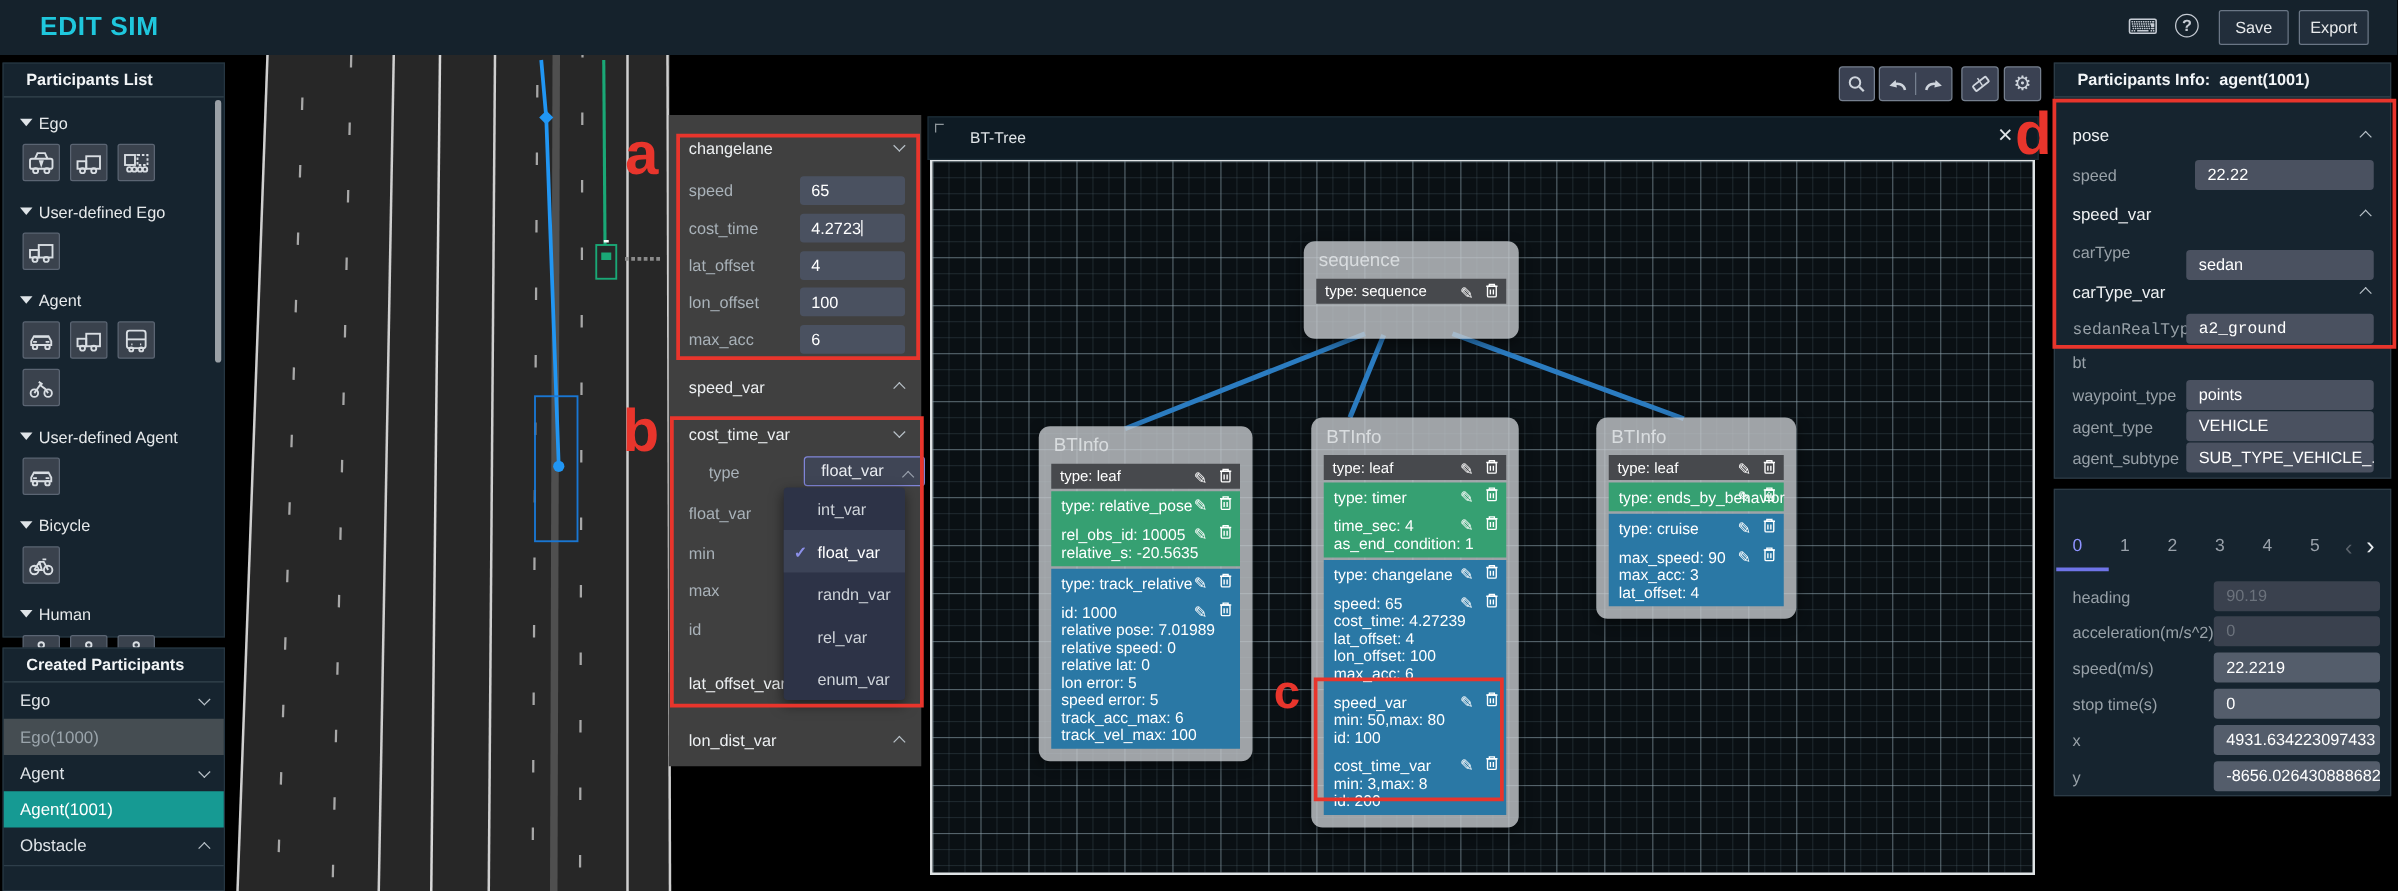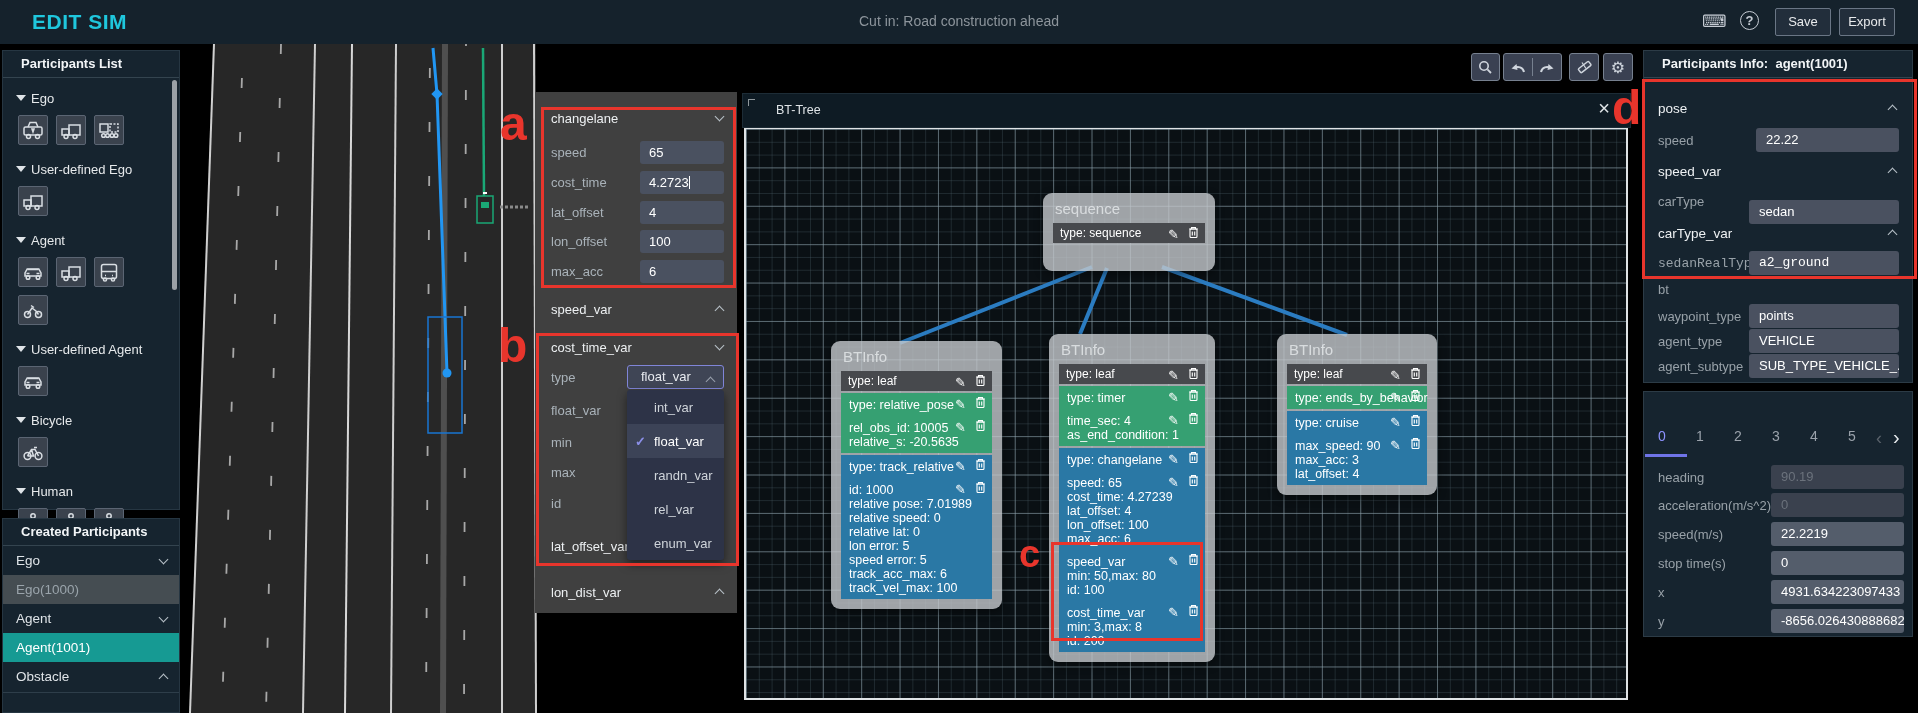--- a/index.html
+++ b/index.html
@@ -82,21 +82,20 @@
 
 .redbox{position:absolute;border:3px solid #e8352c;z-index:50}
 .redletter{position:absolute;color:#e8352c;font-weight:bold;z-index:51;font-family:"Liberation Sans",sans-serif}
 svg{overflow:visible}
 </style>
 </head>
 <body>
 
 <div class="abs" id="topbar">
   <div id="app-title">EDIT SIM</div>
-  <div id="top-status">Cut in: Road construction ahead</div>
   <div id="kbd-icon">⌨</div>
   <div id="help-icon">?</div>
   <div class="top-btn" style="left:1775px">Save</div>
   <div class="top-btn" style="left:1839px">Export</div>
 </div>
 
 <div class="abs" id="map">
   <svg width="1460" height="669">
     <polygon points="33,0 356,0 356,669 10,669" fill="#272727"></polygon>
     <line x1="34" y1="0" x2="10" y2="669" stroke="#cfcfcf" stroke-width="2"></line>
@@ -357,21 +356,21 @@
       <div class="pinput">6</div>
     </div>
     <div class="prow" style="top: 205px;">
       <span class="slabel">speed_var</span>
       <span class="pchev chev up"></span>
     </div>
     <div class="prow" style="top: 243px;">
       <span class="slabel">cost_time_var</span>
       <span class="pchev chev"></span>
     </div>
-    <div class="prow" style="top: 273px;">
+    <div class="prow" style="top: 273px; margin-left: 16px;">
       <span class="plabel">type</span>
       <div class="pselect">float_var<span class="chev up"></span></div>
     </div>
     <div class="prow" style="top: 306px;">
       <span class="plabel">float_var</span>
     </div>
     <div class="prow" style="top: 338px;">
       <span class="plabel">min</span>
     </div>
     <div class="prow" style="top: 368px;">

